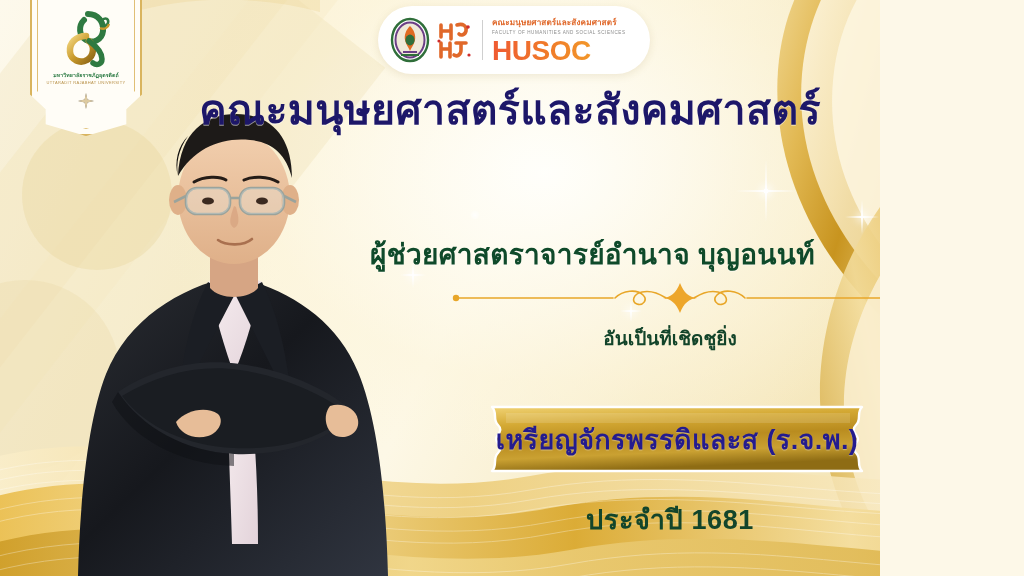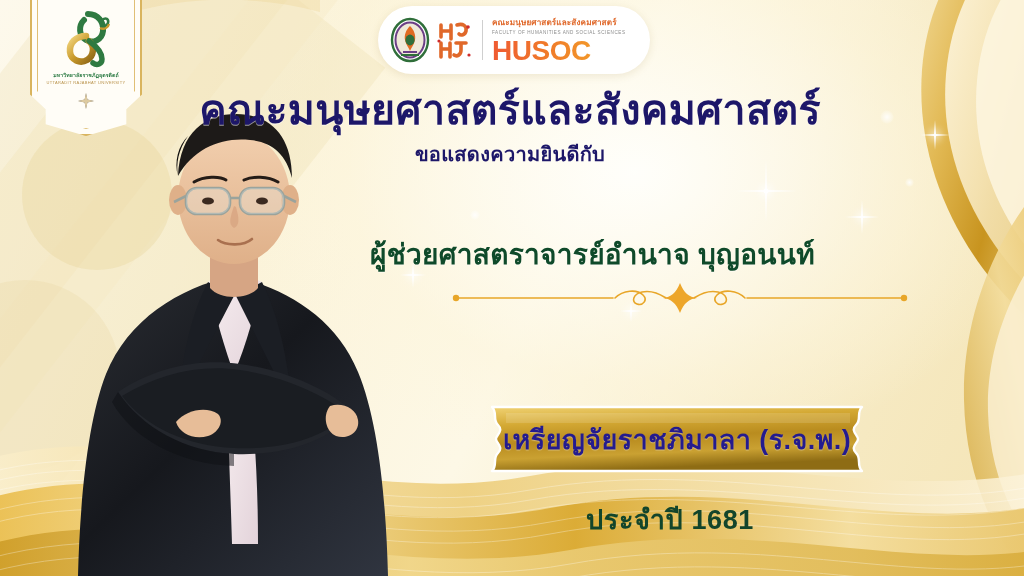--- a/index.html
+++ b/index.html
@@ -5,21 +5,21 @@
 <style>
   * { margin:0; padding:0; box-sizing:border-box; }
   html, body {
     width:1024px; height:576px;
     font-family:"Liberation Sans","DejaVu Sans",sans-serif;
     overflow:hidden; background:#fdf8e8;
   }
 
   .stage {
     position:relative;
-    width:1024px; height:576px;
+    width:880px; height:576px;
     overflow:hidden;
     background:
       radial-gradient(ellipse 520px 380px at 62% 30%, rgba(255,255,252,0.95) 0%, rgba(253,246,222,0.55) 55%, rgba(250,238,200,0) 78%),
       linear-gradient(115deg,#fdf9ec 0%,#fbf3d9 28%,#fdf8e6 52%,#f7ecc9 72%,#f4e4b4 100%);
   }
 
   
   .pane { position:absolute; background:rgba(226,205,141,0.22); }
   .pane.p1 { left:-160px; top:-120px; width:300px; height:900px; transform:rotate(38deg); background:rgba(231,212,152,0.20); }
   .pane.p2 { left:-60px;  top:-180px; width:120px; height:900px; transform:rotate(38deg); background:rgba(238,223,174,0.26); }
@@ -382,54 +382,54 @@
             <stop offset="55%" stop-color="#f07a2a"></stop>
             <stop offset="100%" stop-color="#f2972a"></stop>
           </linearGradient>
         </defs>
         <text x="0" y="25" font-family="'Liberation Sans',sans-serif" font-size="30" font-weight="700" fill="url(#org)" letter-spacing="-0.5">HUSOC</text>
       </svg>
     </div>
   </div>
 
   <div class="headline">คณะมนุษยศาสตร์และสังคมศาสตร์</div>
-  <div class="subhead">ขอแสดงความยินดีกับ</div>
 
   <div class="honoree">ผู้ช่วยศาสตราจารย์อำนาจ บุญอนนท์</div>
 
   <svg class="divider" viewBox="0 0 470 34">
     <g stroke="#e8a628" stroke-width="1.6" fill="none" stroke-linecap="round">
       <path d="M12,17 L168,17"></path>
       <path d="M302,17 L458,17"></path>
       <path d="M170,17 C178,9 192,8 198,14 C203,19 198,25 192,23 C186,21 188,13 197,11 C208,9 216,14 221,17"></path>
       <path d="M300,17 C292,9 278,8 272,14 C267,19 272,25 278,23 C284,21 282,13 273,11 C262,9 254,14 249,17"></path>
     </g>
     <circle cx="11" cy="17" r="3.2" fill="#e8a628"></circle>
     <circle cx="459" cy="17" r="3.2" fill="#e8a628"></circle>
     <path d="M235,2 C239,12 244,16 252,17 C244,18 239,22 235,32 C231,22 226,18 218,17 C226,16 231,12 235,2 Z" fill="#eda62a"></path>
   </svg>
 
   <div class="occasion">
+    <div>อันเป็นที่เชิดชูยิ่ง</div>
   </div>
 
   <div class="badge-wrap">
     <svg viewBox="0 0 462 72" preserveAspectRatio="none" style="position:absolute;inset:0;width:100%;height:100%;">
       <defs>
         <linearGradient id="bgold" x1="0" y1="0" x2="0.25" y2="1">
           <stop offset="0%" stop-color="#f0d273"></stop>
           <stop offset="28%" stop-color="#d4a934"></stop>
           <stop offset="55%" stop-color="#b98c1f"></stop>
           <stop offset="78%" stop-color="#caa132"></stop>
           <stop offset="100%" stop-color="#8e6c14"></stop>
         </linearGradient>
       </defs>
       <path d="M46,4
                C52,10 46,16 52,22 C58,28 50,32 50,36 C50,40 58,44 52,50 C46,56 52,62 46,68
                L416,68
                C410,62 416,56 410,50 C404,44 412,40 412,36 C412,32 404,28 410,22 C416,16 410,10 416,4 Z" fill="url(#bgold)" stroke="#ffffff" stroke-width="2.4" stroke-linejoin="round"></path>
       <path d="M60,10 L404,10 L404,20 L60,20 Z" fill="#ffffff" opacity=".13"></path>
     </svg>
-    <div class="badge-label">เหรียญจัยราชภิมาลา (ร.จ.พ.)</div>
+    <div class="badge-label">เหรียญจักรพรรดิและส (ร.จ.พ.)</div>
   </div>
 
   <div class="year">ประจำปี 1681</div>
 
 </div>
 
 </body></html>

